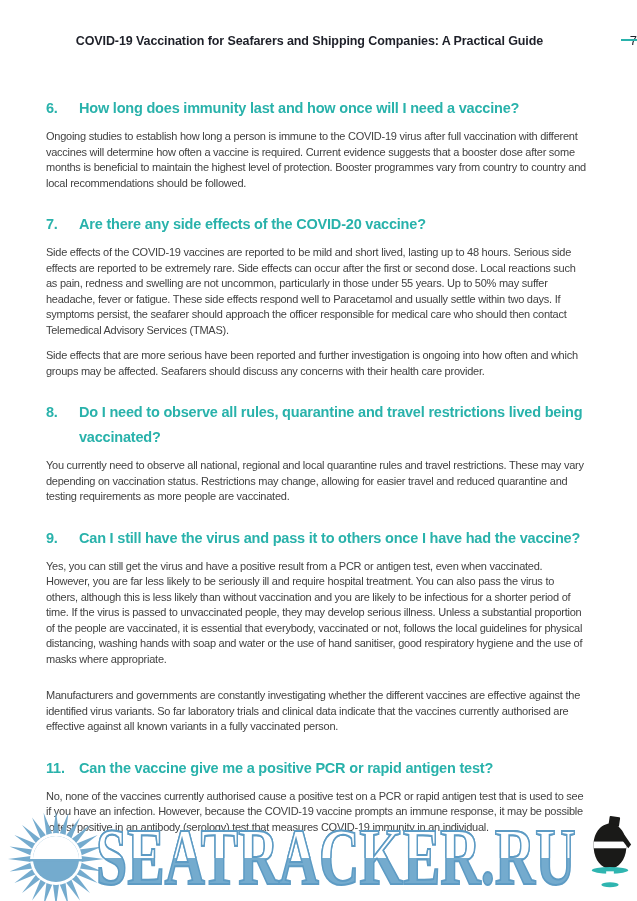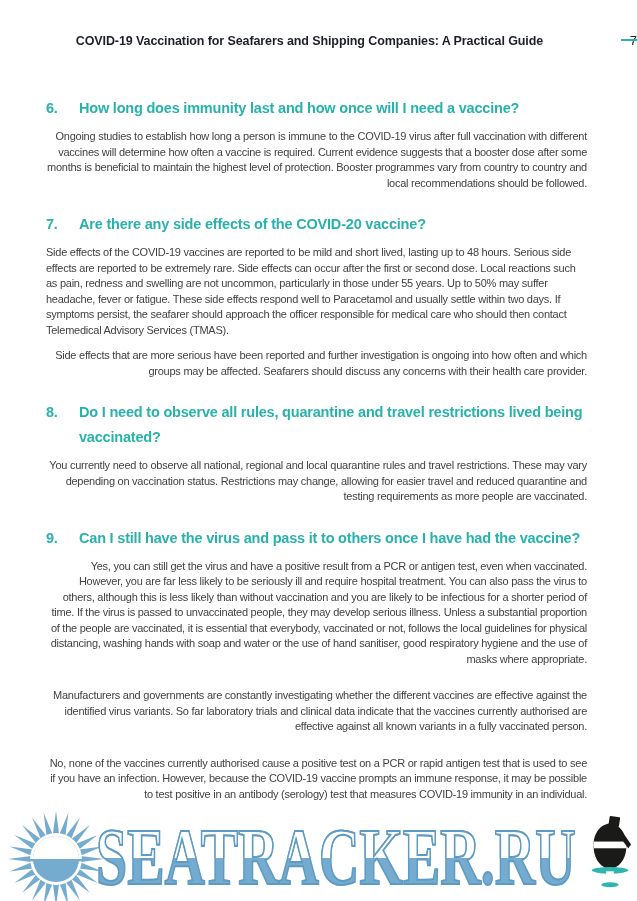--- a/index.html
+++ b/index.html
@@ -37,21 +37,21 @@
     color:#29b2ab;font-weight:bold;font-size:14.5px;line-height:25px;
     letter-spacing:-0.2px;
     margin-bottom:8px;
   }
   .q-num{flex:0 0 33px;}
   .q-text{flex:1;max-width:508px;}
   .para{
     margin:0 0 7px 0;
     font-size:11px;line-height:15.5px;color:#424242;letter-spacing:-0.25px;
   }
-  .para:last-child{margin-bottom:0;text-align:right;}
+  .para:last-child{margin-bottom:0;}
   
   .watermark{
     position:absolute;left:0;bottom:0;width:579px;height:92px;
     pointer-events:none;
   }
   .sun{position:absolute;left:8px;top:2px;}
   .wm-textwrap{
     position:absolute;left:96px;top:4px;height:88px;
     transform:scaleX(0.70);transform-origin:left center;
     white-space:nowrap;
@@ -112,20 +112,24 @@
         <span class="q-text">Can I still have the virus and pass it to others once I have had the vaccine?</span>
       </div>
       <p class="para">Yes, you can still get the virus and have a positive result from a PCR or antigen test, even when vaccinated. However, you are far less likely to be seriously ill and require hospital treatment. You can also pass the virus to others, although this is less likely than without vaccination and you are likely to be infectious for a shorter period of time. If the virus is passed to unvaccinated people, they may develop serious illness. Unless a substantial proportion of the people are vaccinated, it is essential that everybody, vaccinated or not, follows the local guidelines for physical distancing, washing hands with soap and water or the use of hand sanitiser, good respiratory hygiene and the use of masks where appropriate.</p>
     </div>
 
     <div class="section">
       <p class="para">Manufacturers and governments are constantly investigating whether the different vaccines are effective against the identified virus variants. So far laboratory trials and clinical data indicate that the vaccines currently authorised are effective against all known variants in a fully vaccinated person.</p>
     </div>
 
     <div class="section">
+      <div class="question">
+        <span class="q-num">11.</span>
+        <span class="q-text">Can the vaccine give me a positive PCR or rapid antigen test?</span>
+      </div>
       <p class="para">No, none of the vaccines currently authorised cause a positive test on a PCR or rapid antigen test that is used to see if you have an infection. However, because the COVID-19 vaccine prompts an immune response, it may be possible to test positive in an antibody (serology) test that measures COVID-19 immunity in an individual.</p>
     </div>
 
   </div>
 
   <div class="watermark">
 
     <svg class="sun" width="96" height="96" viewBox="0 0 100 100">
       <g fill="#74abce">
         <polygon points="50,0 46.5,26 53.5,26" transform="rotate(0 50 50)"></polygon>

